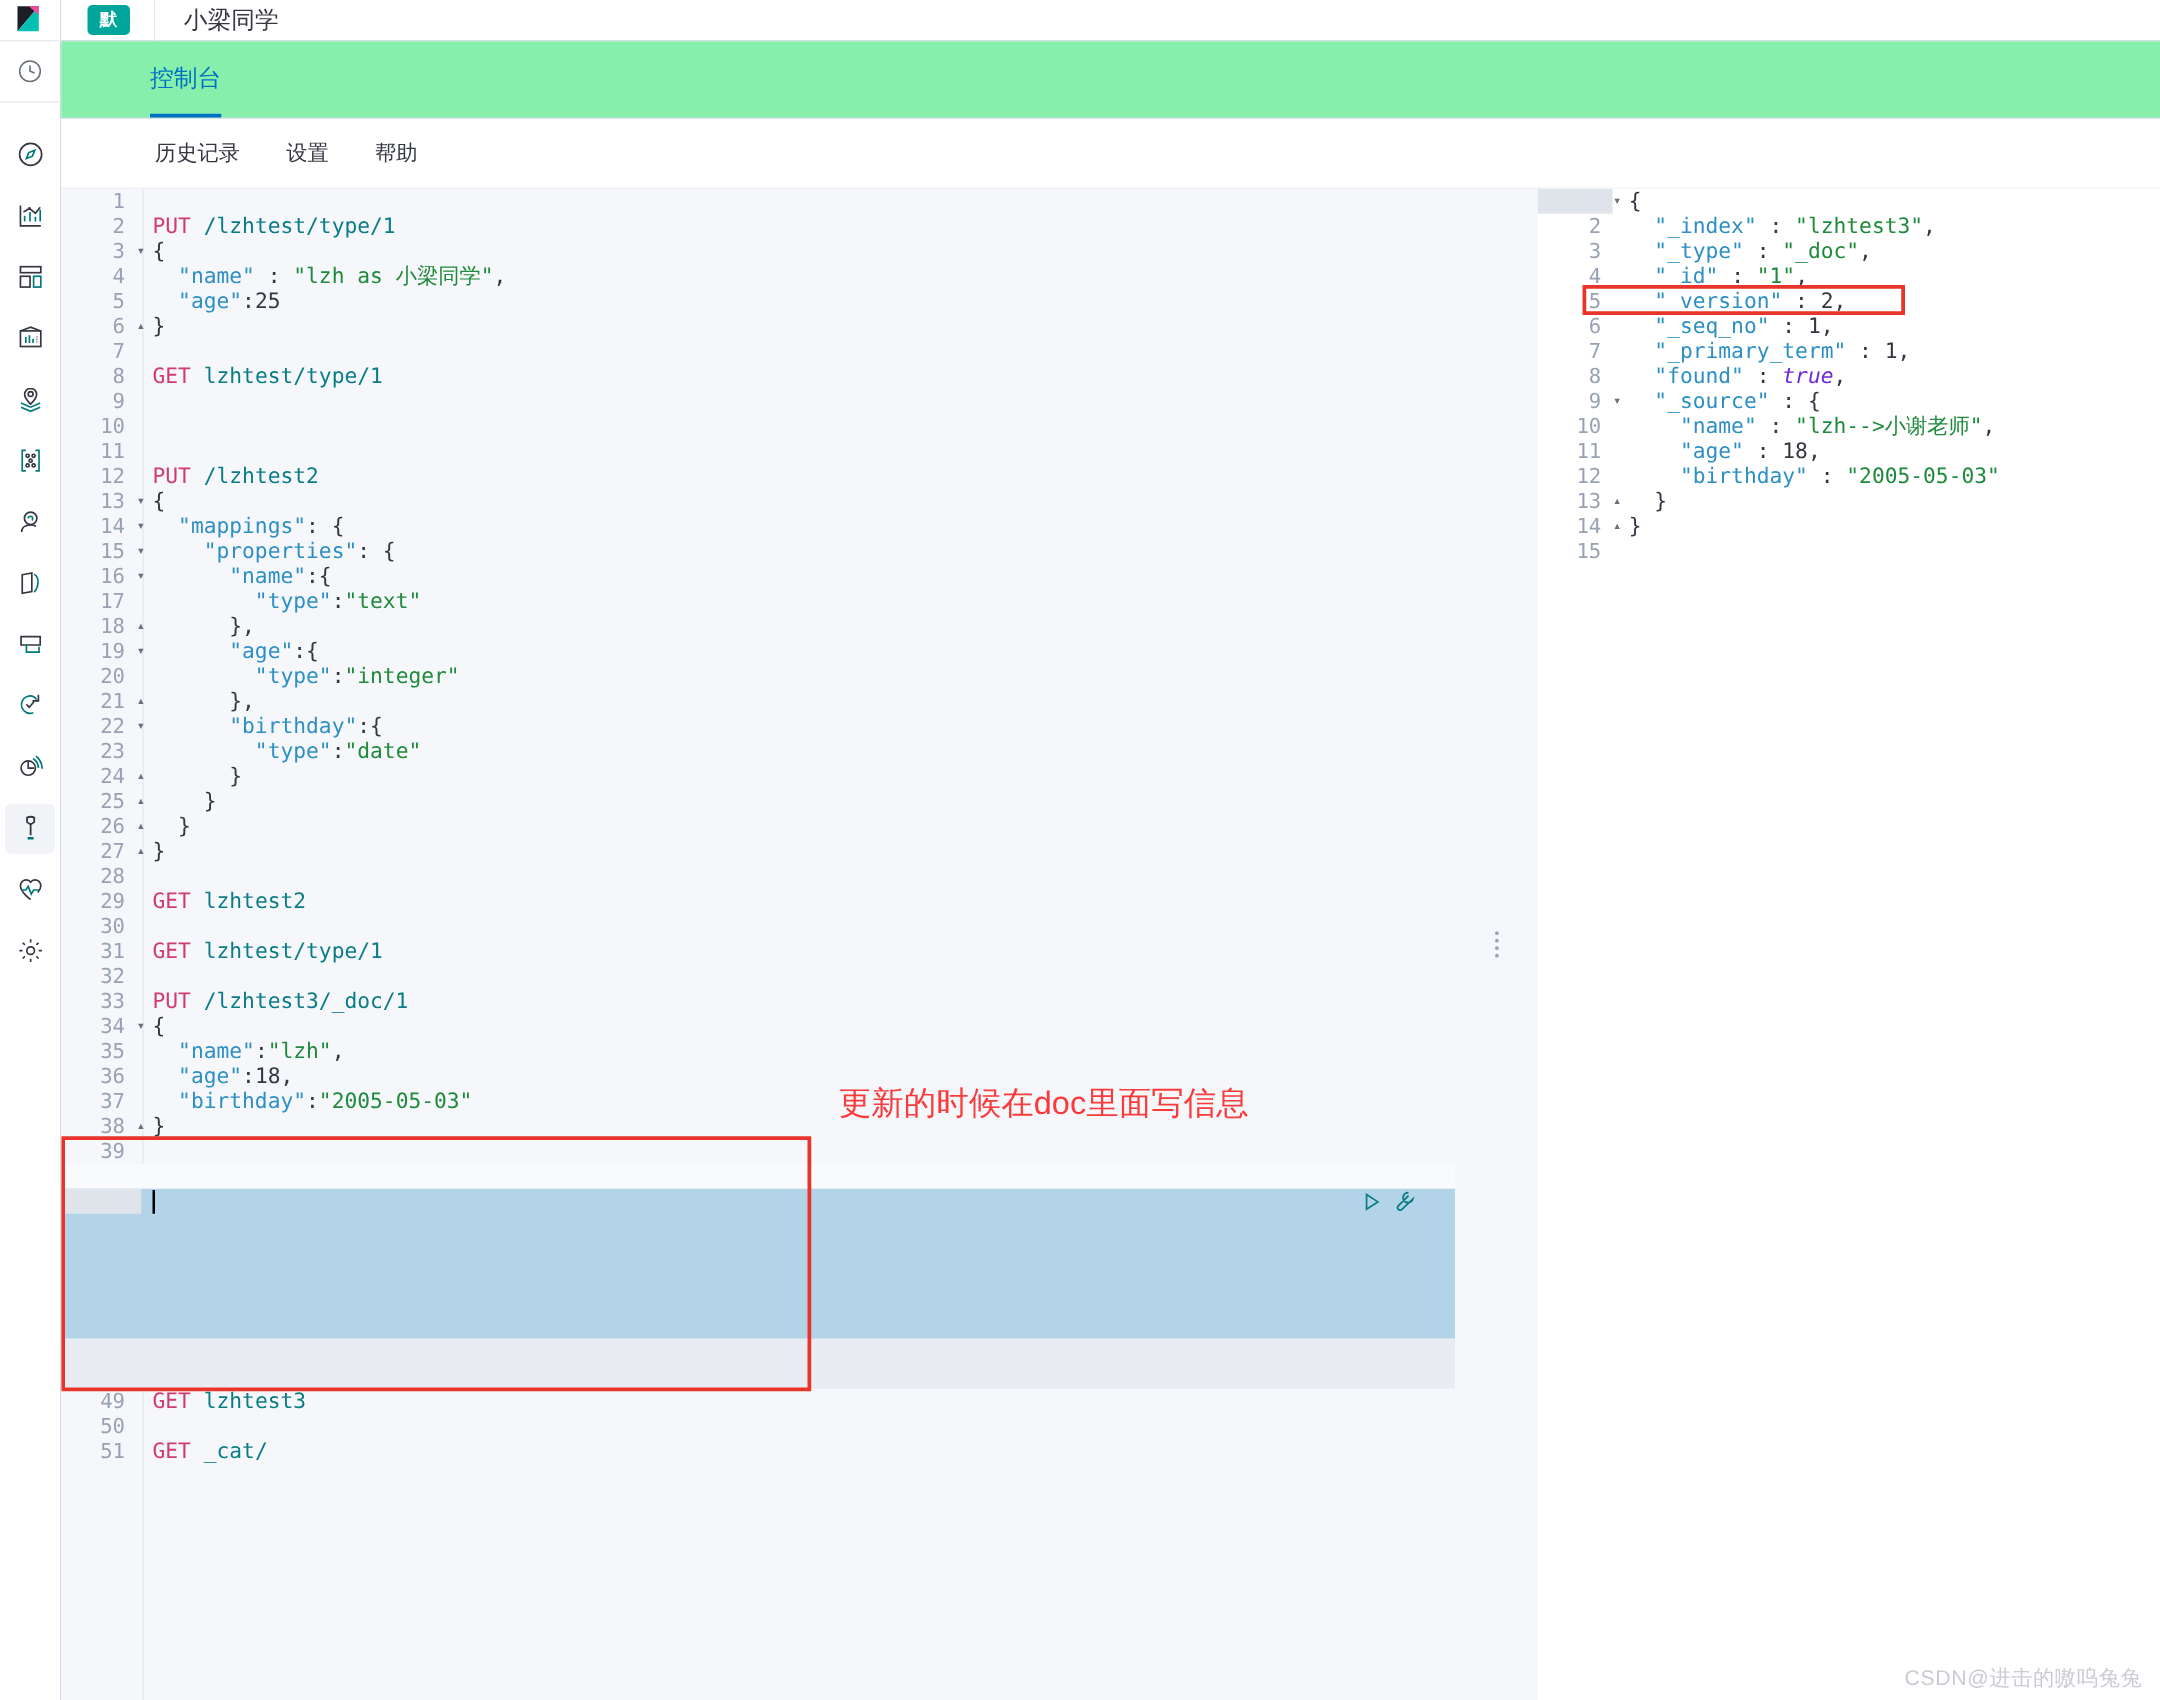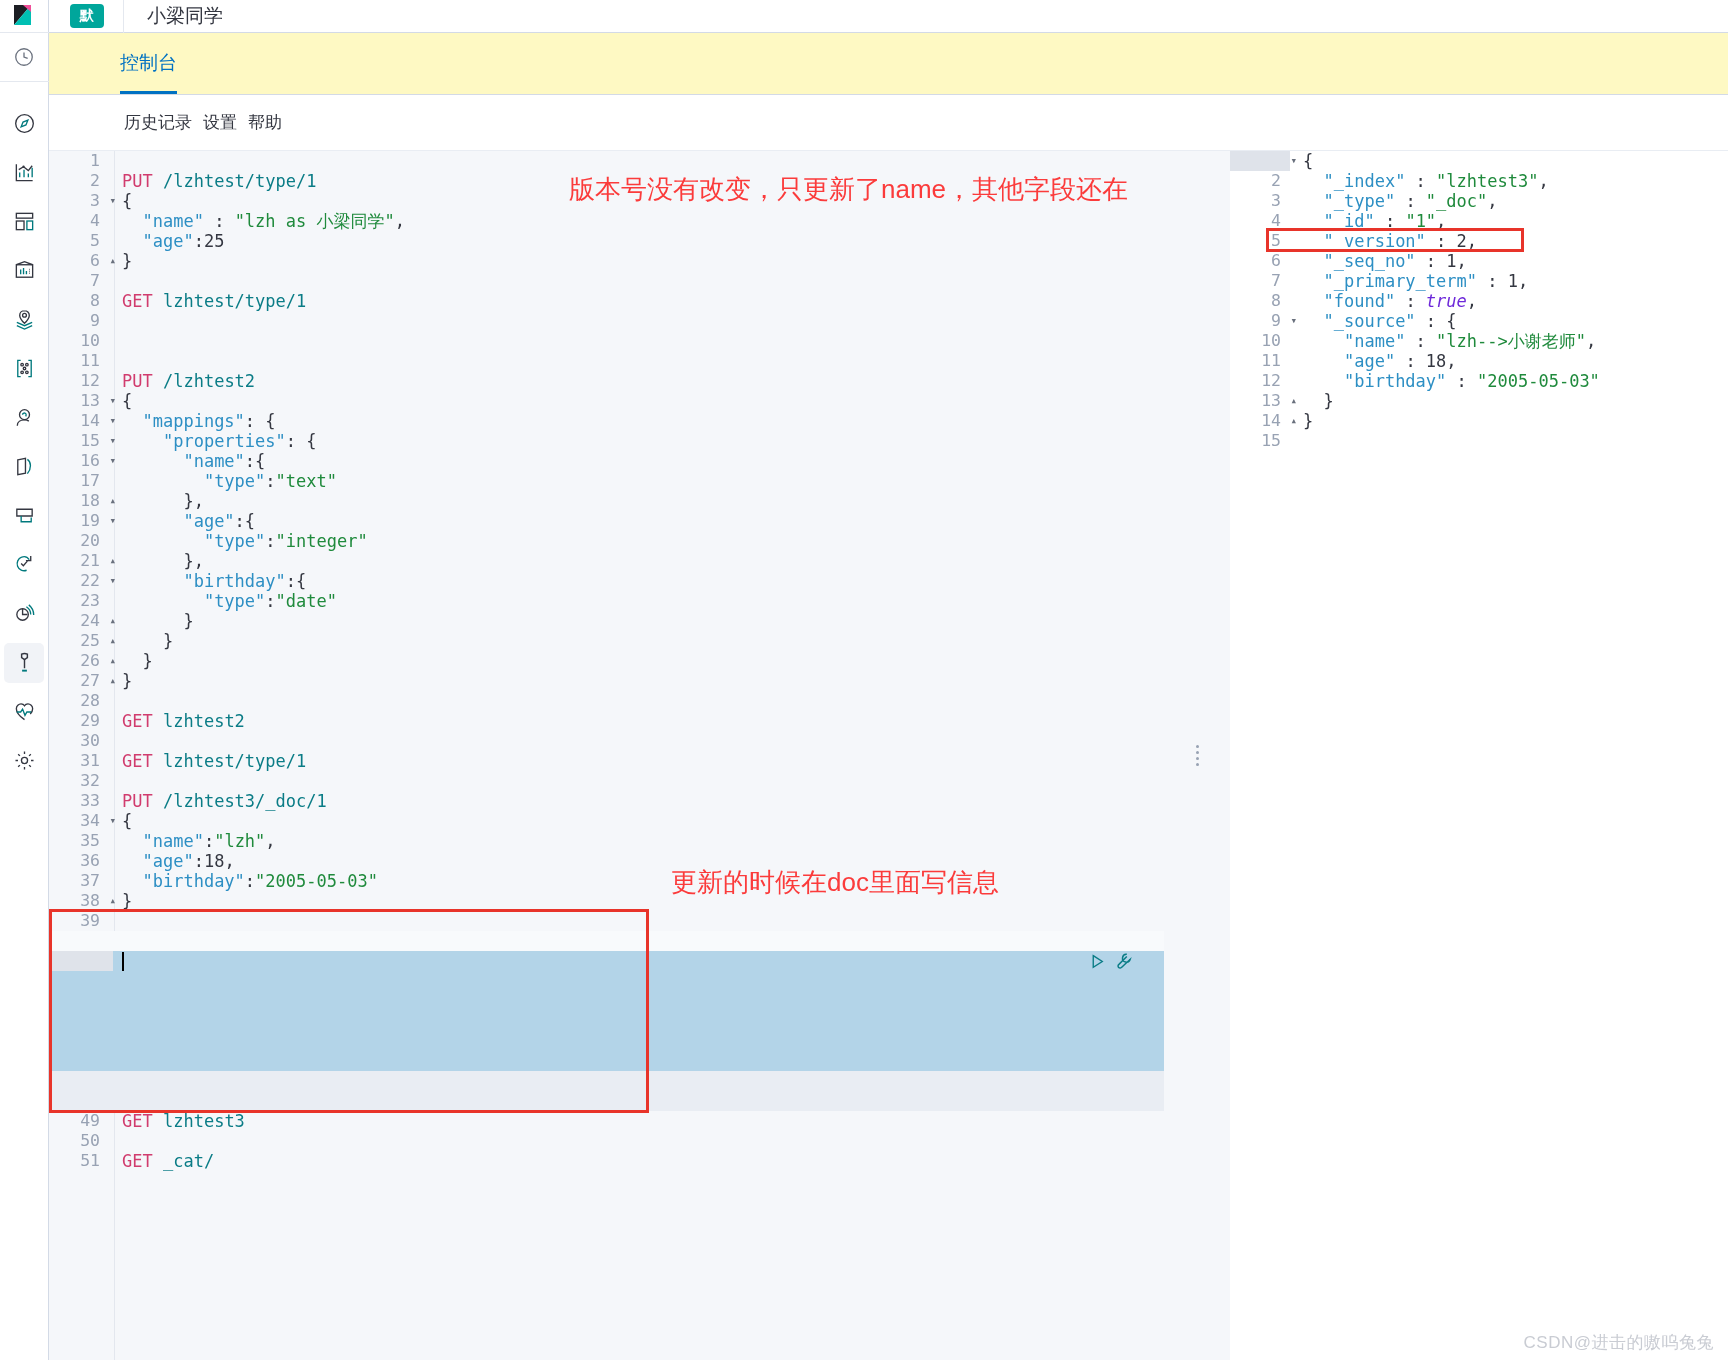--- a/index.html
+++ b/index.html
@@ -23,31 +23,31 @@
   .main { flex:1; display:flex; flex-direction:column; min-width:0; position:relative;}
 
   .topbar { height:33px; display:flex; align-items:center; background:#fff;
             border-bottom:1px solid #d3dae6; }
   .space-badge { width:34px; height:24px; margin-left:21px; background:#00a69b; color:#fff;
                  border-radius:4px; display:flex; align-items:center; justify-content:center;
                  font-size:14px; font-weight:700; letter-spacing:.5px;}
   .topbar-divider { width:1px; height:33px; background:#e4e8ef; margin-left:19px; }
   .app-title { margin-left:23px; font-size:19px; color:#343741; }
 
-  .tabbar { height:62px; background:#fef9c3; border-bottom:1px solid #d3dae6;
+  .tabbar { height:62px; background:#86efac; border-bottom:1px solid #d3dae6;
             display:flex; align-items:flex-end; padding-left:71px; gap:0; }
   .tab { height:62px; display:flex; align-items:center; font-size:19px; color:#343741;
          padding:0 18px; position:relative; }
   .tab:first-child{ padding-left:0; padding-right:18px;}
   .tab.active { color:#0071c2; font-weight:400; }
   .tab.active::after { content:""; position:absolute; left:0; right:18px; bottom:0; height:3px;
                        background:#0071c2; }
 
   .submenu { height:56px; background:#ffffff; display:flex; align-items:center;
-             padding-left:75px; gap:11px; border-bottom:1px solid #e9edf3; }
+             padding-left:75px; gap:37px; border-bottom:1px solid #e9edf3; }
   .submenu-item { font-size:17px; color:#343741; }
 
   
   .console { flex:1; display:flex; min-height:0; position:relative; background:#f5f7fa; }
 
   .pane { position:relative; overflow:hidden; }
   .editor-pane { flex:0 0 1115px; width:1115px; background:#f5f7fa;
                  border-right:0; position:relative; }
   .resizer { flex:0 0 66px; width:66px; background:#f5f7fa; display:flex;
              align-items:center; justify-content:center; position:relative; }
@@ -325,17 +325,16 @@
 
       <div class="pane output-pane">
         <div class="code" id="output-code" style="padding-top: 0px; height: 300px; position: absolute; left: 10px; top: 0px;"><div class="gutter"><div class="ln">1<span class="fold">▾</span></div><div class="ln">2</div><div class="ln">3</div><div class="ln">4</div><div class="ln">5</div><div class="ln">6</div><div class="ln">7</div><div class="ln">8</div><div class="ln">9<span class="fold">▾</span></div><div class="ln">10</div><div class="ln">11</div><div class="ln">12</div><div class="ln">13<span class="fold">▴</span></div><div class="ln">14<span class="fold">▴</span></div><div class="ln">15</div></div><div class="codetext"><div class="crow"><span class="p">{</span></div><div class="crow">  <span class="k">"_index"</span><span class="p"> : </span><span class="s">"lzhtest3"</span><span class="p">,</span></div><div class="crow">  <span class="k">"_type"</span><span class="p"> : </span><span class="s">"_doc"</span><span class="p">,</span></div><div class="crow">  <span class="k">"_id"</span><span class="p"> : </span><span class="s">"1"</span><span class="p">,</span></div><div class="crow">  <span class="k">"_version"</span><span class="p"> : </span><span class="p">2,</span></div><div class="crow">  <span class="k">"_seq_no"</span><span class="p"> : </span><span class="p">1,</span></div><div class="crow">  <span class="k">"_primary_term"</span><span class="p"> : </span><span class="p">1,</span></div><div class="crow">  <span class="k">"found"</span><span class="p"> : </span><span class="b">true</span><span class="p">,</span></div><div class="crow">  <span class="k">"_source"</span><span class="p"> : </span><span class="p">{</span></div><div class="crow">    <span class="k">"name"</span><span class="p"> : </span><span class="s">"lzh--&gt;小谢老师"</span><span class="p">,</span></div><div class="crow">    <span class="k">"age"</span><span class="p"> : </span><span class="p">18,</span></div><div class="crow">    <span class="k">"birthday"</span><span class="p"> : </span><span class="s">"2005-05-03"</span><span class="p"></span></div><div class="crow">  <span class="p">}</span></div><div class="crow"><span class="p">}</span></div><div class="crow">&nbsp;</div></div></div>
       <div class="cur-line" style="left: 0px; top: 0px; width: 60px; height: 20px; background: rgb(223, 227, 234);"></div>
           <div class="redbox" style="left: 36px; top: 77px; width: 258px; height: 24px;"></div>
         </div>
 
       <div class="watermark">CSDN@进击的嗷呜兔兔</div>
     </div>
 
-    <div class="annot" id="annot-top" style="left: 520px; top: 172px; font-size: 26px;">版本号没有改变，只更新了name，其他字段还在</div>
     <div class="annot" id="annot-mid" style="left: 622px; top: 865px; font-size: 26px;">更新的时候在doc里面写信息</div>
 
   </div>
 </div>
 
 </body></html>

